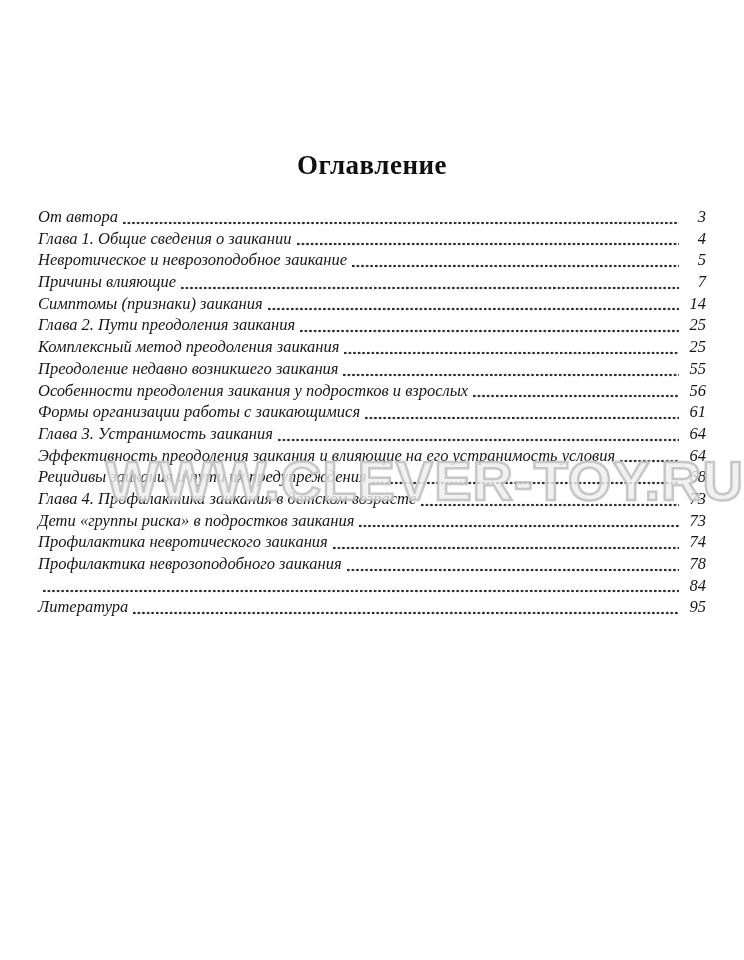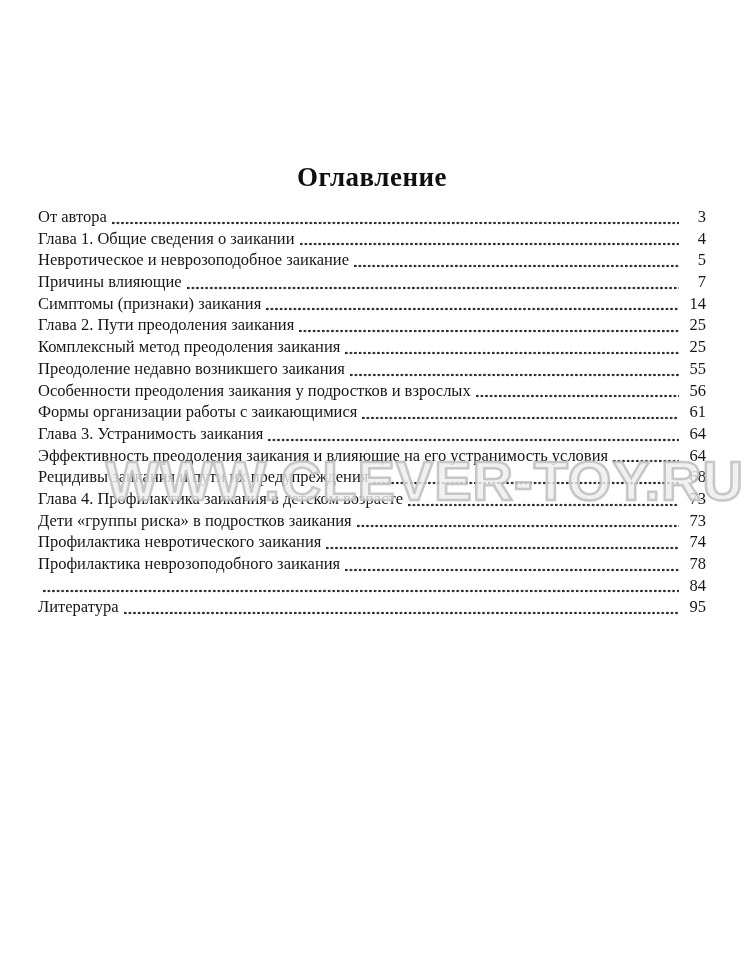--- a/index.html
+++ b/index.html
@@ -13,41 +13,42 @@
     height: 960px;
     background: #ffffff;
     font-family: "Liberation Serif", serif;
     overflow: hidden;
   }
   .title {
     position: absolute;
     top: 150px;
     left: 0;
     right: 0;
-    margin: 12px;
+    margin: 0;
     text-align: center;
     font-size: 27px;
     font-weight: bold;
     color: #101010;
     letter-spacing: 0.5px;
   }
   .toc {
     position: absolute;
     top: 206px;
     left: 38px;
     right: 38px;
     color: #161616;
   }
   .toc-row {
     display: flex;
     align-items: baseline;
     height: 21.7px;
     font-size: 16.5px;
     line-height: 21.7px;
     white-space: nowrap;
+    font-style: italic;
   }
   .toc-label {
     flex: 0 0 auto;
   }
   .toc-dots {
     flex: 1 1 auto;
     align-self: flex-end;
     height: 4px;
     margin: 0 3px 3px 5px;
     background-image: radial-gradient(circle at 1.2px 2px, #2b2b2b 1.1px, rgba(0,0,0,0) 1.6px);

